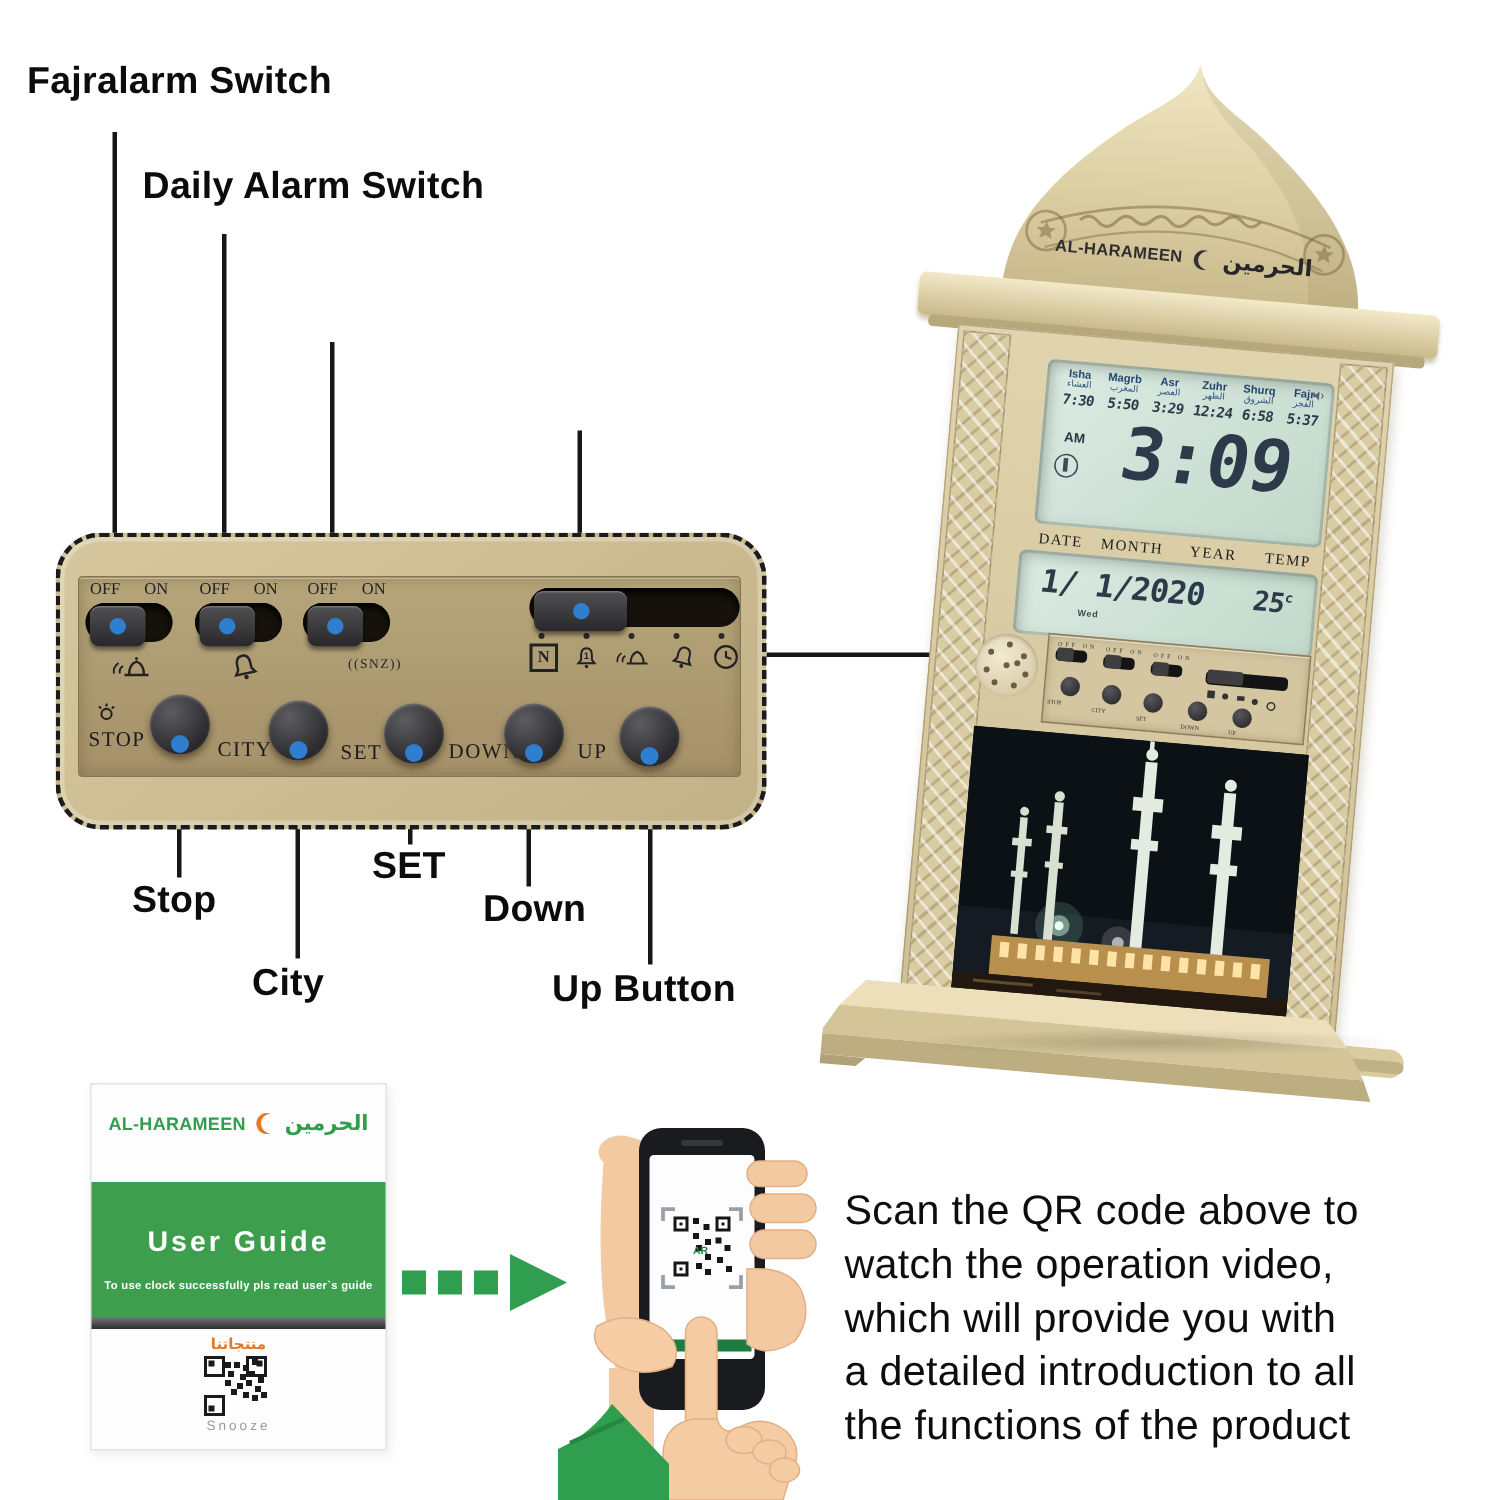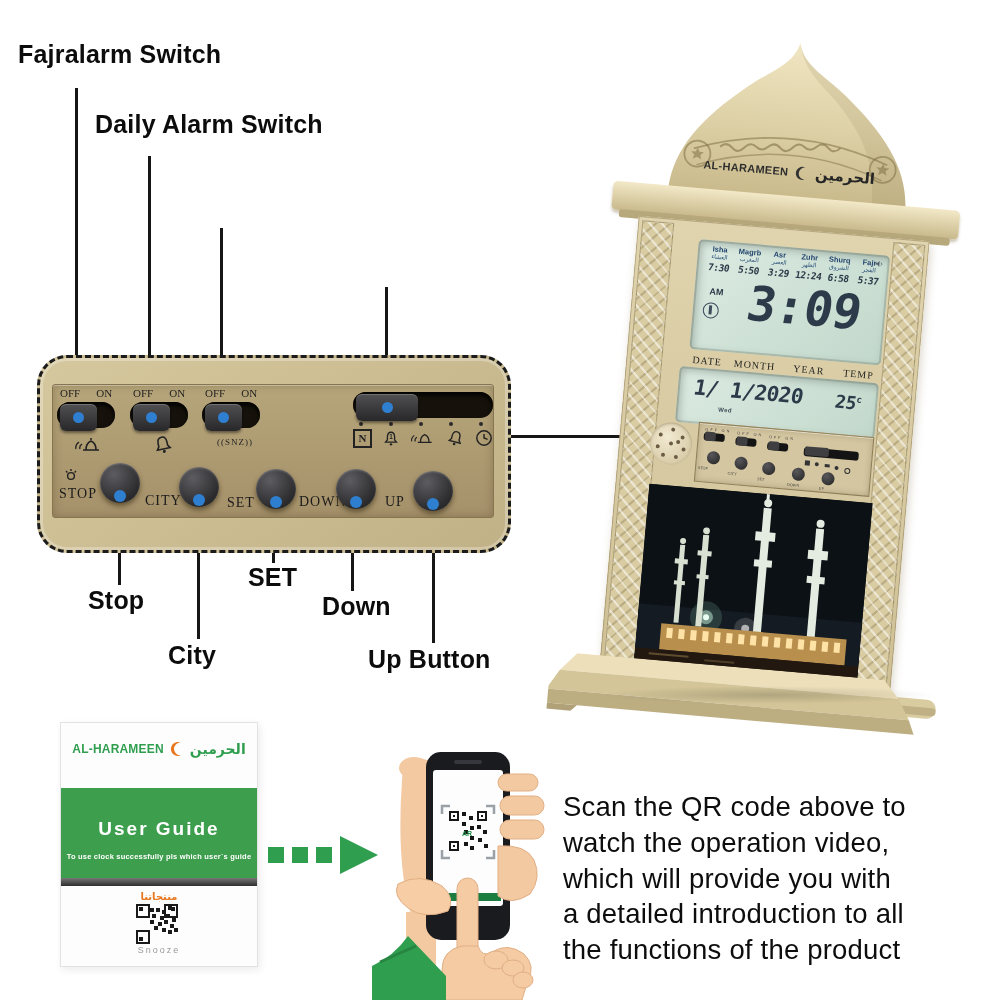--- a/index.html
+++ b/index.html
@@ -20,21 +20,21 @@
          border:1px solid #87ract;border:1px solid #877551;border-radius:3px;
          box-shadow:inset 0 1px 0 rgba(255,255,255,.35), inset 0 0 10px rgba(80,66,36,.35)}
   .swgroup{position:absolute;top:2px;width:66px}
   .sw-labels{display:flex;gap:16px;padding-left:3px}
   .sw-lbl{font-family:"Liberation Serif",serif;font-size:11px;color:#1f1f1f}
   .slot{margin-top:3px;width:58px;height:26px;background:#16120b;border-radius:13px;position:relative;box-shadow:inset 0 3px 5px #000}
   .slot .knob{position:absolute;left:3px;top:2px;width:37px;height:27px;background:linear-gradient(#505052,#28282a);border-radius:6px;
         box-shadow:0 2px 3px rgba(0,0,0,.45), inset 0 1px 0 rgba(255,255,255,.2)}
   .bdot{position:absolute;left:13px;top:8px;width:11px;height:11px;border-radius:50%;background:#2e7fd0}
   .sw-icon{margin-top:5px;height:24px;display:flex;justify-content:center;align-items:center}
-  .snz{font-family:"Liberation Serif",serif;font-size:9px;color:#262626;text-align:center;margin-top:9px;letter-spacing:1px}
+  .snz{font-family:"Liberation Serif",serif;font-size:9px;color:#262626;text-align:right;margin-top:9px;letter-spacing:1px}
   .slider-group{position:absolute;left:300px;top:4px;width:140px}
   .slot.long{width:140px;height:26px}
   .slot.long .knob{width:62px}
   .slot.long .bdot{left:26px}
   .mode-dots{display:flex;justify-content:space-between;padding:4px 10px 0 6px}
   .mdot{width:4px;height:4px;border-radius:50%;background:#2b2b2b}
   .mode-icons{display:flex;justify-content:space-between;align-items:center;padding-top:2px;height:20px}
   .nbox{width:15px;height:15px;border:2px solid #222;font-family:"Liberation Serif",serif;font-size:11px;font-weight:700;color:#222;
         display:flex;align-items:center;justify-content:center;background:transparent}
   .pbtn{position:absolute;width:40px;height:40px;border-radius:50%;
@@ -462,21 +462,21 @@
   <div class="guide">
     <div class="g-logo">
       <span class="g-brand">AL-HARAMEEN</span>
       <svg width="16" height="16" viewBox="0 0 16 16">
           <path d="M11.5,1.5 A7,7 0 1 0 11.5,14.5 A5.6,5.6 0 1 1 11.5,1.5 Z" fill="#e8771f"></path>
         </svg>
       <span class="g-brand-ar">الحرمين</span>
     </div>
     <div class="g-band">
       <div class="g-title">User Guide</div>
-      <div class="g-note">To use clock successfully pls which user`s guide</div>
+      <div class="g-note">To use clock successfully pls read user`s guide</div>
     </div>
     <div class="g-stripe"></div>
     <div class="g-ar">منتجاتنا</div>
     <div class="g-qr">
       <span class="qrm ring" style="left:0;top:0;width:10px;height:10px"></span>
       <span class="qrm" style="left:3px;top:3px;width:4px;height:4px"></span>
       <span class="qrm ring" style="right:4px;top:0;width:10px;height:10px"></span>
       <span class="qrm" style="right:7px;top:3px;width:4px;height:4px"></span>
       <span class="qrm ring" style="left:0;bottom:0;width:10px;height:10px"></span>
       <span class="qrm" style="left:3px;bottom:3px;width:4px;height:4px"></span>

